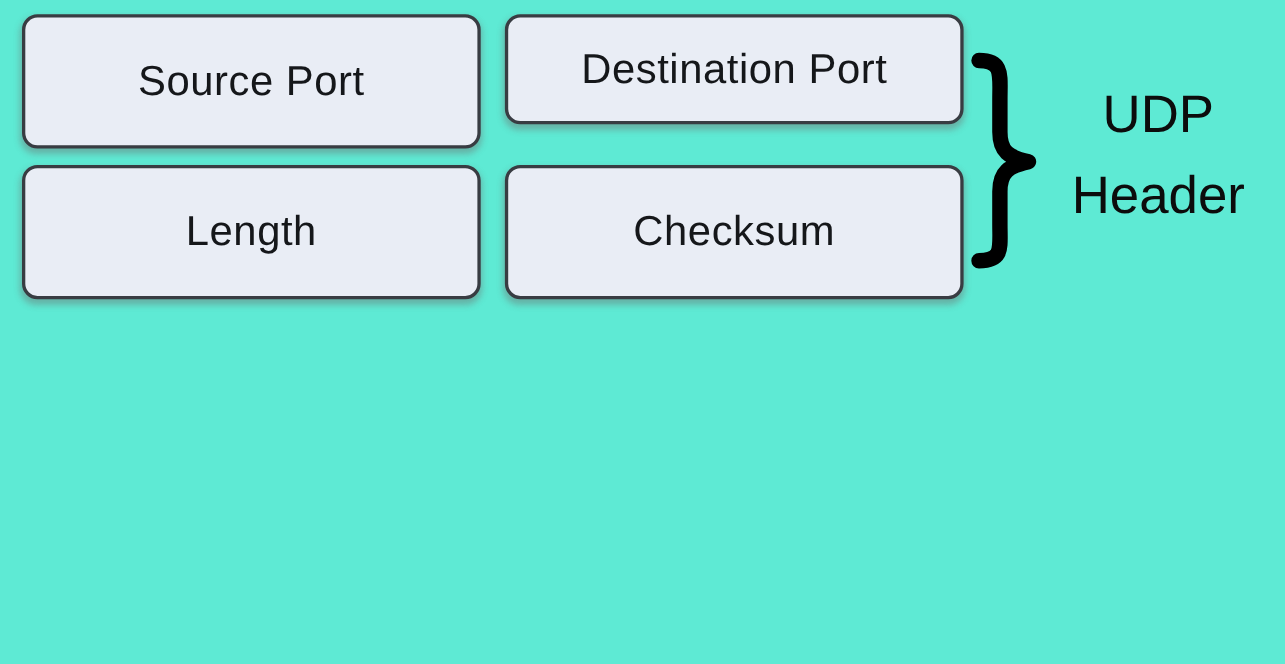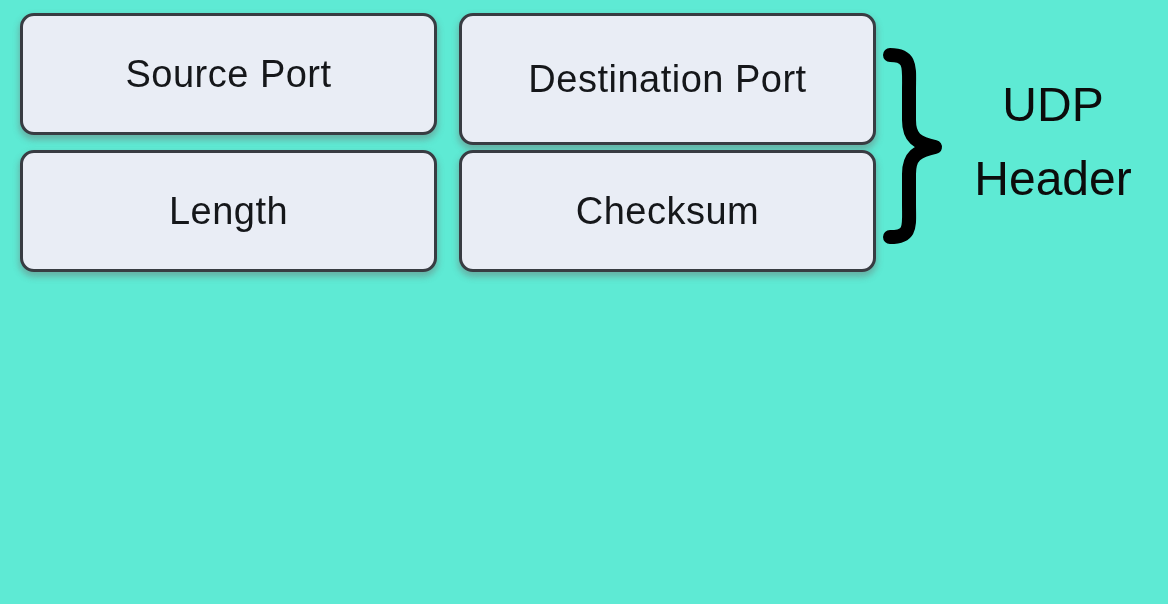--- a/index.html
+++ b/index.html
@@ -26,21 +26,21 @@
     justify-content: center;
     box-sizing: border-box;
   }
   .box-label {
     font-size: 38px;
     color: #15171a;
     letter-spacing: 0.5px;
     white-space: nowrap;
   }
   .box-source-port      { left: 20px;  top: 13px;  width: 417px; height: 122px; }
-  .box-destination-port { left: 459px; top: 13px;  width: 417px; height: 132px; }
+  .box-destination-port { left: 459px; top: 13px;  width: 417px; height: 100px; }
   .box-length           { left: 20px;  top: 150px; width: 417px; height: 122px; }
   .box-checksum         { left: 459px; top: 150px; width: 417px; height: 122px; }
   .box-data             { left: 18px;  top: 288px; width: 862px; height: 308px; border-color: #43474f; }
   .brace {
     position: absolute;
     left: 882px;
     top: 46px;
     width: 62px;
     height: 200px;
   }

